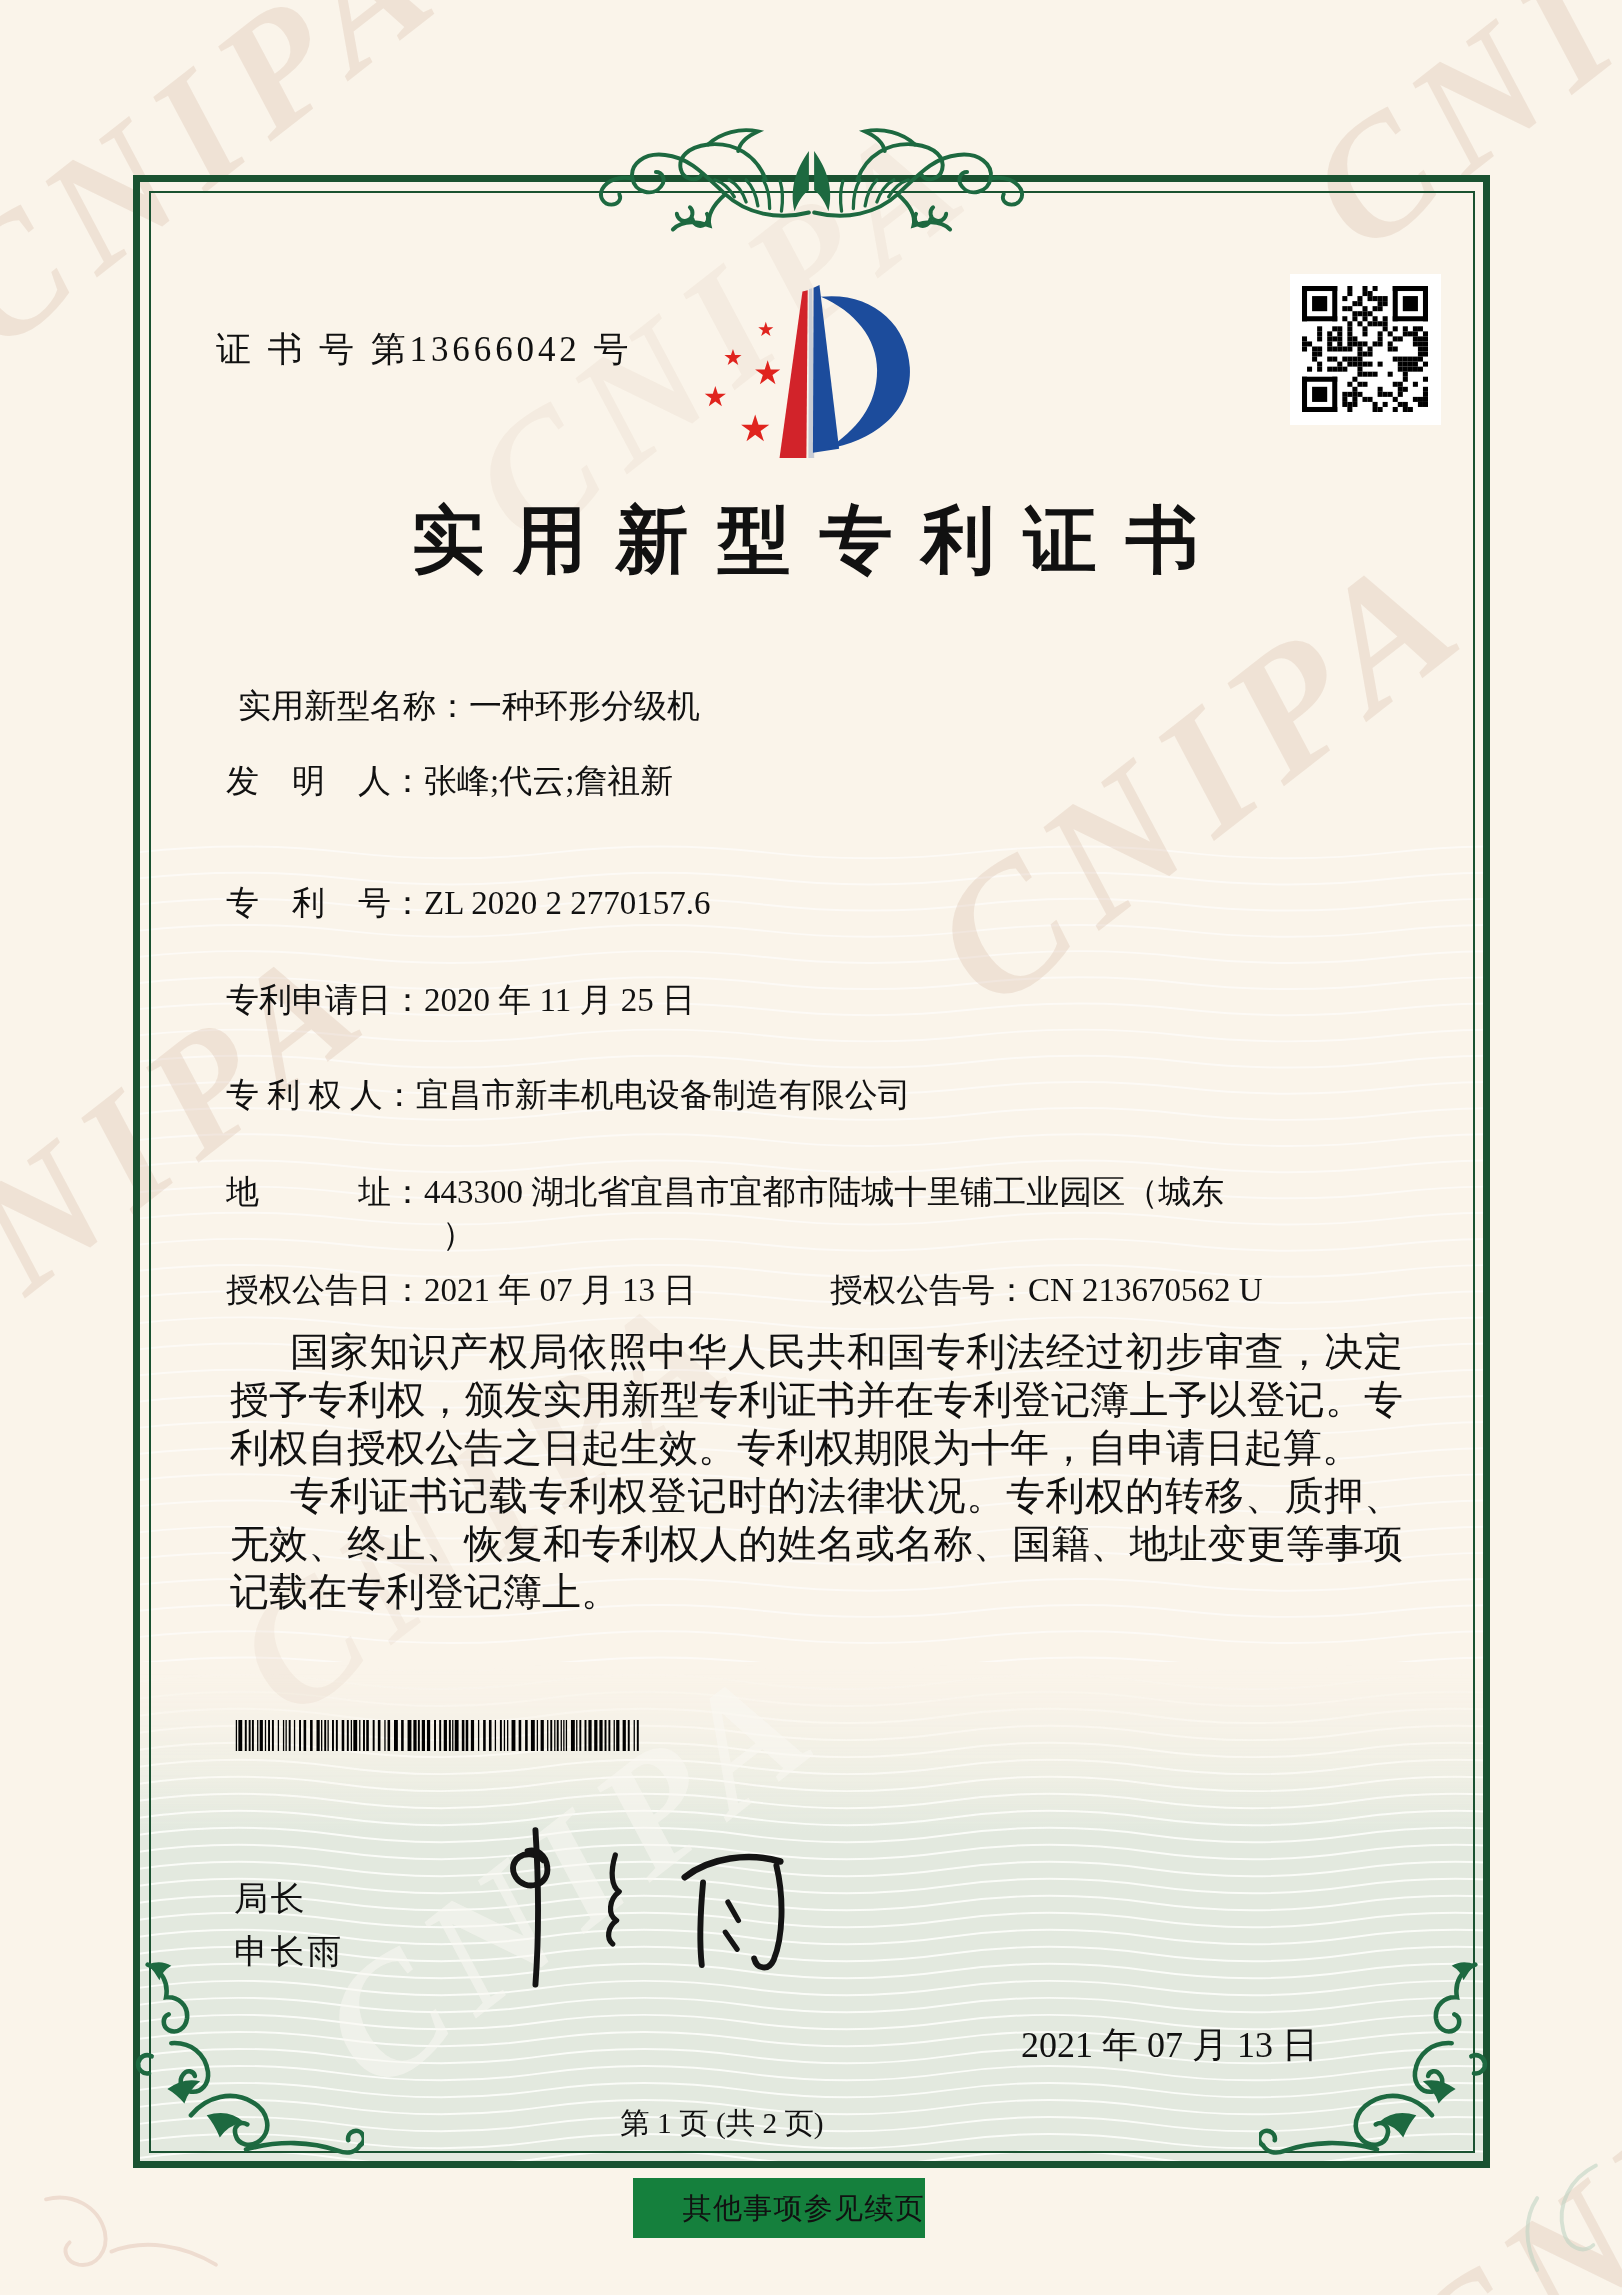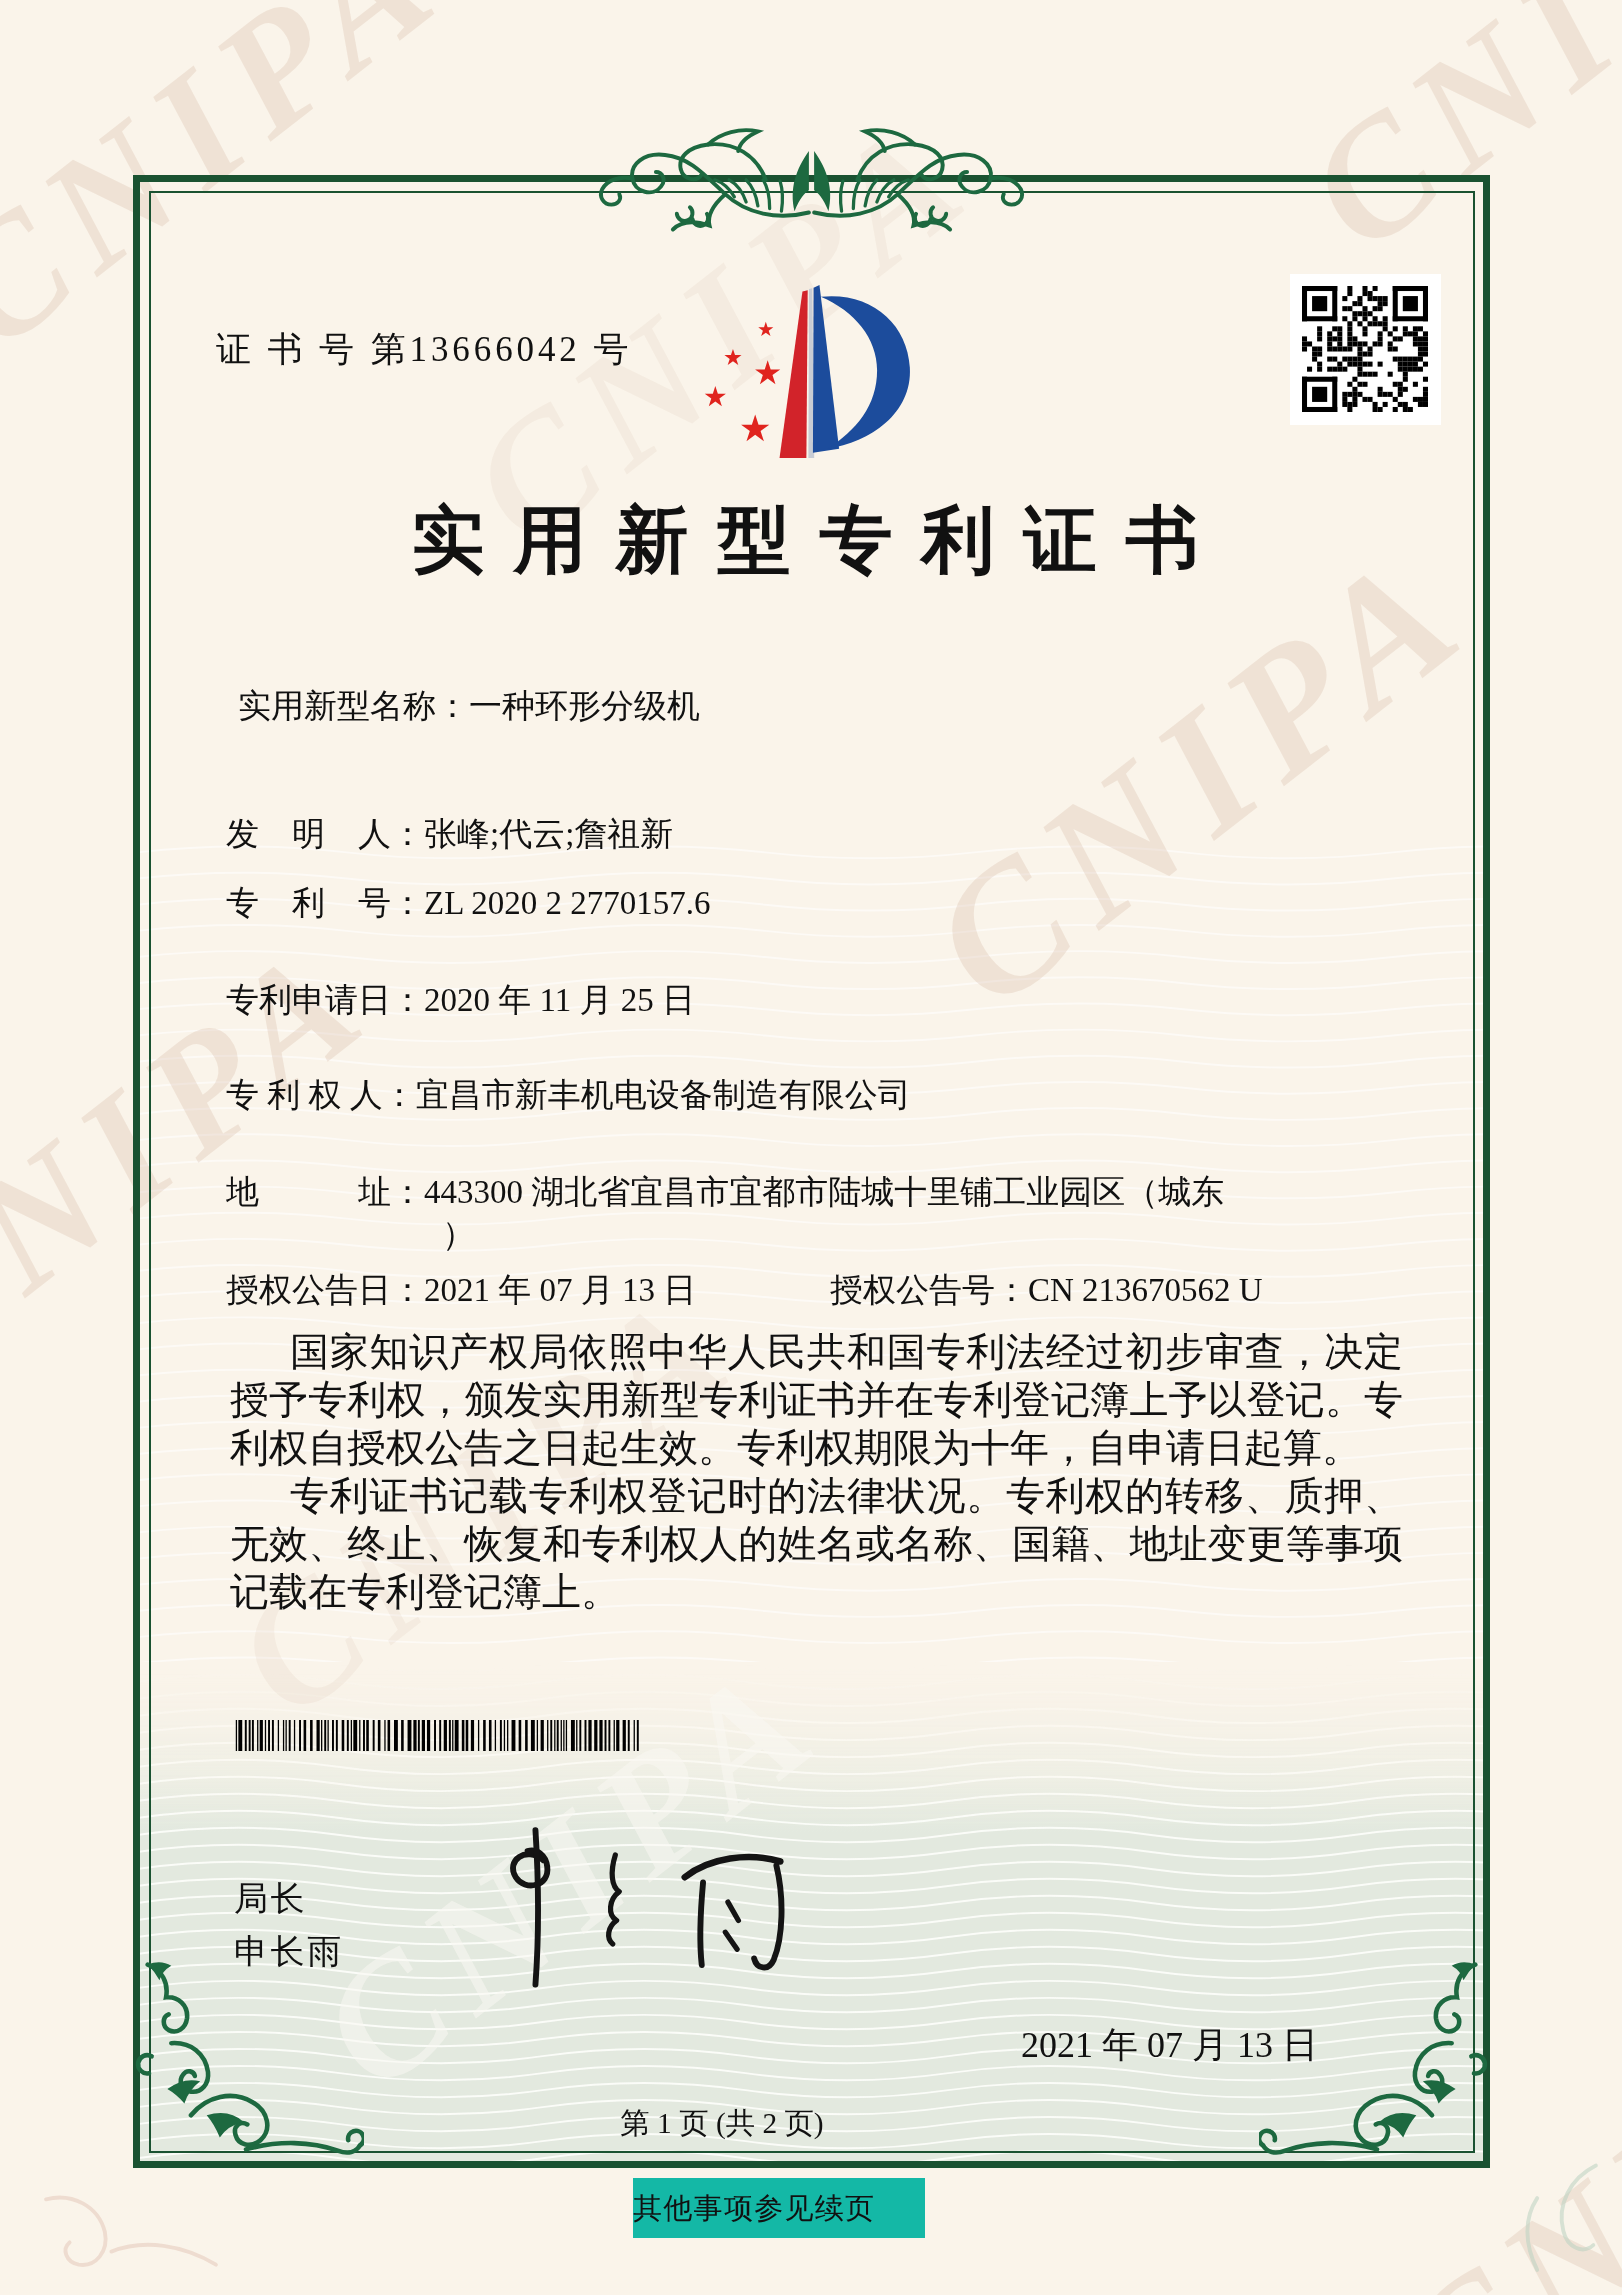--- a/index.html
+++ b/index.html
@@ -45,22 +45,22 @@
   .frow .val{display:inline-block;}
   #row6 .second{position:absolute;left:604px;top:0;white-space:nowrap;}
   #addr2{left:442px;top:1212px;font-size:33px;}
   #body-text{left:230px;top:1328px;width:1173px;font-size:39px;line-height:48px;
     text-align:justify;}
   #body-text p{margin:0;text-indent:60px;}
   #sig-role{left:234px;top:1860px;font-size:34px;letter-spacing:2.6px;margin-top:16px;}
   #sig-name{left:234px;top:1929px;font-size:34px;letter-spacing:2.6px;}
   #issue-date{left:1021px;top:2021px;font-size:36px;}
   #page-num{left:0;top:2104px;width:1444px;text-align:center;font-size:29.4px;}
-  #cont-box{left:633px;top:2178px;width:292px;height:60px;background:#14b8a6;
-    text-align:left;z-index:6;}
+  #cont-box{left:633px;top:2178px;width:292px;height:60px;background:#15803d;
+    text-align:right;z-index:6;}
   #cont-box span{line-height:60px;font-size:29px;letter-spacing:1.3px;}
   
   #logo{left:699px;top:277px;width:220px;height:185px;}
   #qr-box{left:1290px;top:274px;width:151px;height:151px;background:#fff;z-index:5;}
   #qr-box svg{position:absolute;left:12.4px;top:12.4px;}
   #barcode{left:233px;top:1720px;z-index:5;}
   #signature{left:487px;top:1826px;z-index:6;}
   .ghost{position:absolute;z-index:2;opacity:0.55;}
 </style>
 </head>
@@ -446,21 +446,21 @@
         <rect x="153.6" y="184.32" width="7.68" height="7.68" fill="#000"></rect>
         <rect x="161.28" y="184.32" width="7.68" height="7.68" fill="#000"></rect>
       </svg>
   </div>
 
   <div id="title" class="abs">实用新型专利证书</div>
 
   <div class="abs frow" style="top:684px;margin-left:12px;">
     <span class="lab">实用新型名称：</span><span class="val">一种环形分级机</span>
   </div>
-  <div class="abs frow" style="top:812px;">
+  <div class="abs frow" style="top:759px;">
     <span class="lab">发　明　人：</span><span class="val">张峰;代云;詹祖新</span>
   </div>
   <div class="abs frow" style="top:881px;">
     <span class="lab">专　利　号：</span><span class="val">ZL 2020 2 2770157.6</span>
   </div>
   <div class="abs frow" style="top:978px;">
     <span class="lab">专利申请日：</span><span class="val">2020 年 11 月 25 日</span>
   </div>
   <div class="abs frow" style="top:1073px;">
     <span class="lab">专 利 权 人：</span><span class="val">宜昌市新丰机电设备制造有限公司</span>

